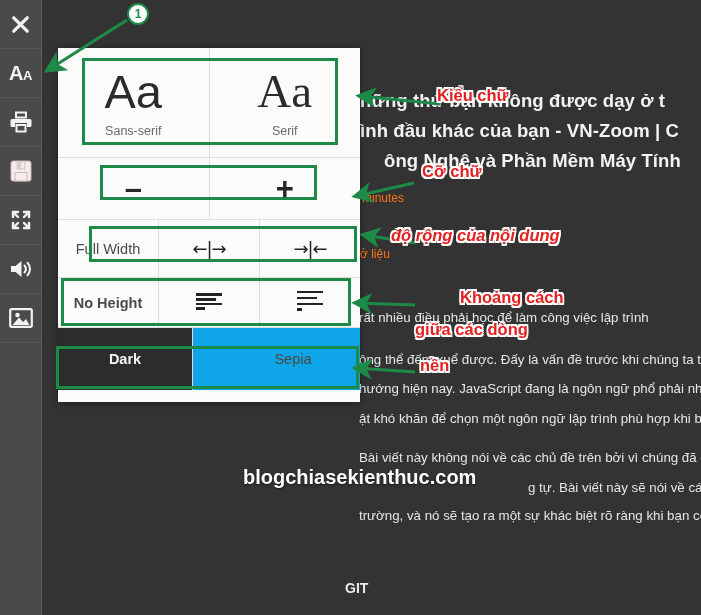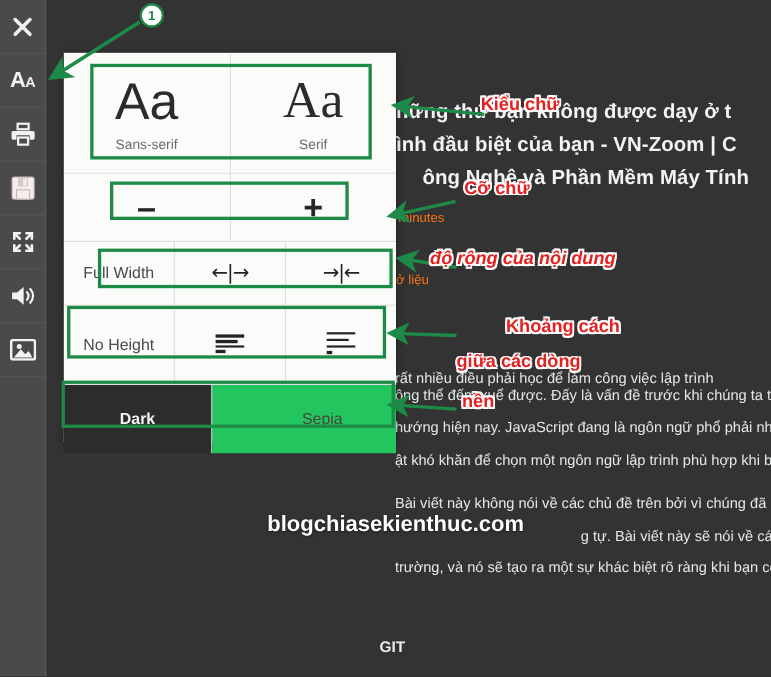--- a/index.html
+++ b/index.html
@@ -68,32 +68,32 @@
   
   .row-size{height:62px;}
   .sz-glyph{font-size:31px;font-weight:bold;color:#262626;line-height:1;}
 
   
   .row-width{height:58px;text-align:center;}
   .w-label{font-size:14.5px;color:#4a4a4a;}
   .w-glyph{font-size:18px;color:#232323;letter-spacing:-1px;font-family:"DejaVu Sans",sans-serif;}
 
   
-  .row-height{height:72px;}
+  .row-height{height:50px;font-weight:bold;}
   .h-label{font-size:14.5px;color:#4a4a4a;}
   .lh-icon{width:26px;}
   .lh-icon .bar{height:2.6px;background:#232323;margin-bottom:3.4px;}
   .lh-icon.tight .bar{margin-bottom:2px;}
 
   
   .row-theme{height:62px;}
   .th-cell{font-size:14.5px;}
   .th-light{background:#fcfcfb;color:#444;}
   .th-dark{background:#2c2c2c;color:#f3f3f3;font-weight:bold;}
-  .th-sepia{background:#22c55e;color:#4b463c;padding-left:33px;}
+  .th-sepia{background:#0ea5e9;color:#4b463c;padding-left:33px;}
 
   
   .hl{
     position:absolute;border:3px solid #1e8a47;box-sizing:border-box;
     z-index:35;pointer-events:none;
   }
   
   .redlbl{
     position:absolute;z-index:60;
     color:#e32121;font-weight:bold;font-size:16.5px;white-space:nowrap;
@@ -115,26 +115,26 @@
     position:absolute;z-index:58;left:243px;top:466px;
     font-size:20px;font-weight:bold;color:#ffffff;white-space:nowrap;
     text-shadow:0 1px 2px rgba(0,0,0,.55);
   }
 </style>
 </head>
 <body>
 
 <div id="article">
   <div class="art-line art-title" style="left:360px;top:90px;">hững thứ bạn không được dạy ở t</div>
-  <div class="art-line art-title" style="left:360px;top:120px;">ình đầu biệt của bạn - VN-Zoom | C</div>
+  <div class="art-line art-title" style="left:360px;top:120px;">ình đầu khác của bạn - VN-Zoom | C</div>
   <div class="art-line art-title" style="left:360px;top:150px;margin-left:24px;">ông Nghệ và Phần Mềm Máy Tính</div>
   <div class="art-line art-meta" style="left:362px;top:191px;">minutes</div>
   <div class="art-line art-meta" style="left:360px;top:247px;">ở liệu</div>
 
-  <div class="art-line art-body" style="left:359px;top:336px;">rất nhiều điều phải học để làm công việc lập trình</div>
+  <div class="art-line art-body" style="left:359px;top:310px;">rất nhiều điều phải học để làm công việc lập trình</div>
   <div class="art-line art-body" style="left:359px;top:352px;">ông thể đếm xuể được. Đấy là vấn đề trước khi chúng ta th</div>
   <div class="art-line art-body" style="left:359px;top:381px;">hướng hiện nay. JavaScript đang là ngôn ngữ phổ phải nh</div>
   <div class="art-line art-body" style="left:359px;top:411px;">ật khó khăn để chọn một ngôn ngữ lập trình phù hợp khi bạ</div>
   <div class="art-line art-body" style="left:359px;top:450px;">Bài viết này không nói về các chủ đề trên bởi vì chúng đã đượ</div>
   <div class="art-line art-body" style="left:528px;top:480px;">g tự. Bài viết này sẽ nói về các</div>
   <div class="art-line art-body" style="left:359px;top:508px;">trường, và nó sẽ tạo ra một sự khác biệt rõ ràng khi bạn có m</div>
 
   <div class="art-line art-git" style="left:345px;top:580px;">GIT</div>
 </div>
 

